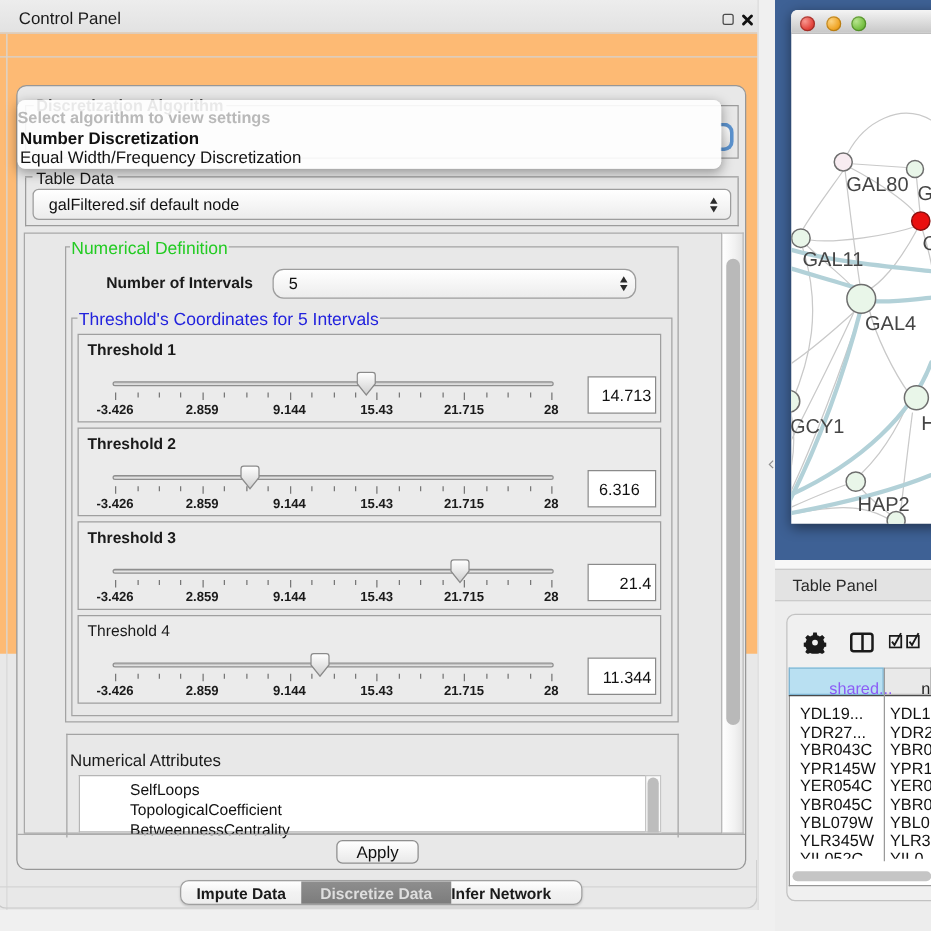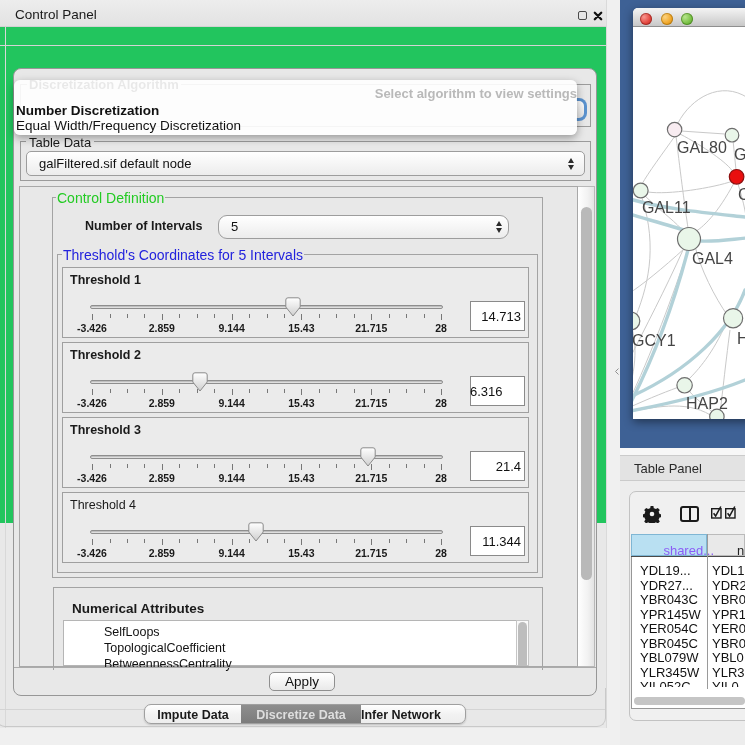--- a/index.html
+++ b/index.html
@@ -3,21 +3,21 @@
 <meta charset="utf-8">
 <style>
 * { margin:0; padding:0; box-sizing:border-box; }
 html,body { width:745px; height:745px; overflow:hidden; }
 body { -webkit-font-smoothing:antialiased; font-family:"Liberation Sans", sans-serif; background:#e8e8e8; position:relative; }
 .abs { position:absolute; }
 </style>
 </head>
 <body>
 
-<div class="abs" id="left" style="left:0;top:0;width:620px;height:523px;background:#22c55e;">
+<div class="abs" id="left" style="left:0;top:0;width:620px;height:523px;background:#fdba74;">
 
   <div class="abs" style="left:0;top:0;width:620px;height:27px;background:linear-gradient(#ededed,#e2e2e2);border-bottom:1px solid #d2d2d2;"></div>
   <div class="abs" style="left:15px;top:7px;font-size:13.5px;color:#1a1a1a;">Control Panel</div>
 
   <div class="abs" style="left:578px;top:11px;width:9px;height:9px;border:1.5px solid #4a4a4a;border-radius:2px;"></div>
   <svg class="abs" style="left:593px;top:11px;" width="10" height="10" viewBox="0 0 10 10">
     <path d="M1.8 1.8 L8.2 8.2 M8.2 1.8 L1.8 8.2" stroke="#111" stroke-width="2.3" stroke-linecap="round"></path>
   </svg>
 
   <div class="abs" style="left:5px;top:27px;width:1px;height:708px;background:#d8d8d8;"></div>
@@ -39,21 +39,21 @@
   <div class="abs" style="left:39px;top:156px;font-size:13px;color:#111;">galFiltered.sif default node</div>
   <div class="abs" style="left:568px;top:158px;width:0;height:0;border-left:3.5px solid transparent;border-right:3.5px solid transparent;border-bottom:5px solid #2b2b2b;"></div>
   <div class="abs" style="left:568px;top:165px;width:0;height:0;border-left:3.5px solid transparent;border-right:3.5px solid transparent;border-top:5px solid #2b2b2b;"></div>
 
   <div class="abs" style="left:19px;top:186px;width:559px;height:481px;border:1px solid #a8a8a8;background:#e8e8e8;"></div>
 
   <div class="abs" style="left:578px;top:186px;width:17px;height:481px;background:linear-gradient(90deg,#ffffff,#f2f2f2 60%,#e4e4e4);border:1px solid #b8b8b8;border-left:none;"></div>
   <div class="abs" style="left:581px;top:207px;width:11px;height:373px;background:#b9b9b9;border-radius:6px;"></div>
 
   <div class="abs" style="left:52px;top:197px;width:491px;height:381px;border:1px solid #a3a3a3;"></div>
-  <div class="abs" style="left:56px;top:190px;font-size:14px;color:#23cb23;background:#e8e8e8;padding:0 1px;">Control Definition</div>
+  <div class="abs" style="left:56px;top:190px;font-size:14px;color:#23cb23;background:#e8e8e8;padding:0 1px;">Numerical Definition</div>
 
   <div class="abs" style="left:85px;top:219px;font-size:12.5px;font-weight:bold;color:#1a1a1a;">Number of Intervals</div>
   <div class="abs" style="left:218px;top:215px;width:291px;height:24px;background:linear-gradient(#ffffff,#ececec);border:1px solid #9d9d9d;border-radius:9px;"></div>
   <div class="abs" style="left:231px;top:219px;font-size:13px;color:#111;">5</div>
   <div class="abs" style="left:496px;top:221px;width:0;height:0;border-left:3.5px solid transparent;border-right:3.5px solid transparent;border-bottom:5px solid #2b2b2b;"></div>
   <div class="abs" style="left:496px;top:228px;width:0;height:0;border-left:3.5px solid transparent;border-right:3.5px solid transparent;border-top:5px solid #2b2b2b;"></div>
 
   <div class="abs" style="left:57px;top:254px;width:481px;height:319px;border:1px solid #a3a3a3;"></div>
   <div class="abs" style="left:62px;top:247px;font-size:14px;color:#2222dd;background:#e8e8e8;padding:0 1px;">Threshold's Coordinates for 5 Intervals</div>
 
@@ -131,21 +131,21 @@
   <svg class="abs" style="left:192.2px;top:372px;" width="16" height="20" viewBox="0 0 16 20">
       <defs>
         <linearGradient id="tg2" x1="0" y1="0" x2="0" y2="1">
           <stop offset="0" stop-color="#ffffff"></stop>
           <stop offset="1" stop-color="#cfcfcf"></stop>
         </linearGradient>
       </defs>
       <path d="M3 0.8 h10 a2.2 2.2 0 0 1 2.2 2.2 v7 L8 19 L0.8 10 v-7 A2.2 2.2 0 0 1 3 0.8 z" fill="url(#tg2)" stroke="#8a8a8a" stroke-width="1"></path>
     </svg>
   <div class="abs" style="left:470px;top:376px;width:55px;height:30px;background:#fff;border:1px solid #8a8a8a;"></div>
-  <div class="abs" style="left:470px;top:384px;width:51px;text-align:left;font-size:13px;color:#111;">6.316</div>
+  <div class="abs" style="left:470px;top:384px;width:51px;text-align:center;font-size:13px;color:#111;">6.316</div>
   <div class="abs" style="left:62px;top:417px;width:467px;height:71px;border:1px solid #9f9f9f;background:#ebebeb;"></div>
   <div class="abs" style="left:70px;top:423px;font-size:12.5px;font-weight:bold;color:#1a1a1a;">Threshold 3</div>
   <div class="abs" style="left:90px;top:455px;width:353px;height:4px;background:linear-gradient(#9f9f9f,#e6e6e6 55%,#d6d6d6);border:1px solid #8e8e8e;border-radius:2.5px;"></div>
   <div class="abs" style="left:92.0px;top:464px;width:1px;height:6px;background:#777;"></div>
     <div class="abs" style="left:109.5px;top:464px;width:1px;height:4px;background:#777;"></div>
     <div class="abs" style="left:126.9px;top:464px;width:1px;height:4px;background:#777;"></div>
     <div class="abs" style="left:144.3px;top:464px;width:1px;height:4px;background:#777;"></div>
     <div class="abs" style="left:161.8px;top:464px;width:1px;height:6px;background:#777;"></div>
     <div class="abs" style="left:179.2px;top:464px;width:1px;height:4px;background:#777;"></div>
     <div class="abs" style="left:196.7px;top:464px;width:1px;height:4px;background:#777;"></div>
@@ -216,21 +216,21 @@
           <stop offset="0" stop-color="#ffffff"></stop>
           <stop offset="1" stop-color="#cfcfcf"></stop>
         </linearGradient>
       </defs>
       <path d="M3 0.8 h10 a2.2 2.2 0 0 1 2.2 2.2 v7 L8 19 L0.8 10 v-7 A2.2 2.2 0 0 1 3 0.8 z" fill="url(#tg4)" stroke="#8a8a8a" stroke-width="1"></path>
     </svg>
   <div class="abs" style="left:470px;top:526px;width:55px;height:30px;background:#fff;border:1px solid #8a8a8a;"></div>
   <div class="abs" style="left:470px;top:534px;width:51px;text-align:right;font-size:13px;color:#111;">11.344</div>
 
   <div class="abs" style="left:53px;top:587px;width:490px;height:83px;border:1px solid #a3a3a3;border-bottom:none;"></div>
-  <div class="abs" style="left:72px;top:601px;font-size:13.5px;font-weight:bold;color:#1a1a1a;">Numerical Attributes</div>
+  <div class="abs" style="left:56px;top:601px;font-size:13.5px;font-weight:normal;color:#1a1a1a;">Numerical Attributes</div>
   <div class="abs" style="left:63px;top:620px;width:453px;height:46px;background:#ffffff;border:1px solid #b5b5b5;border-right:none;"></div>
   <div class="abs" style="left:68px;top:624px;font-size:12.5px;color:#111;line-height:16px;margin-left:36px;">SelfLoops<br>TopologicalCoefficient<br>BetweennessCentrality</div>
   <div class="abs" style="left:516px;top:620px;width:13px;height:46px;background:#fafafa;border:1px solid #c5c5c5;"></div>
   <div class="abs" style="left:518px;top:622px;width:9px;height:44px;background:#bdbdbd;border-radius:5px 5px 0 0;"></div>
 
   <div class="abs" style="left:14px;top:667px;width:582px;height:1px;background:#ababab;"></div>
   <div class="abs" style="left:269px;top:672px;width:66px;height:19px;background:linear-gradient(#ffffff,#e9e9e9);border:1px solid #8f8f8f;border-radius:5px;"></div>
   <div class="abs" style="left:269px;top:674px;width:66px;text-align:center;font-size:13.5px;color:#111;">Apply</div>
 
   <div class="abs" style="left:0;top:709px;width:606px;height:1px;background:#d4d4d4;"></div>
@@ -346,15 +346,15 @@
   <div class="abs" style="left:117px;top:95px;font-size:13px;color:#222;">n...</div>
   <div class="abs" style="left:11px;top:108px;width:114px;height:1px;background:#4a4a4a;"></div>
   <div class="abs" style="left:87px;top:86px;width:1px;height:155px;background:#9a9a9a;"></div>
   <div class="abs" style="left:20px;top:116px;height:123px;overflow:hidden;font-size:13px;color:#111;line-height:14.5px;">YDL19...<br>YDR27...<br>YBR043C<br>YPR145W<br>YER054C<br>YBR045C<br>YBL079W<br>YLR345W<br>YIL052C</div>
   <div class="abs" style="left:92px;top:116px;height:123px;overflow:hidden;font-size:13px;color:#111;line-height:14.5px;">YDL1<br>YDR2<br>YBR0<br>YPR1<br>YER0<br>YBR0<br>YBL0<br>YLR3<br>YIL0</div>
 
   <div class="abs" style="left:14px;top:249px;width:111px;height:8px;background:#c5c5c5;border-radius:4px;"></div>
 </div>
 
 <div class="abs" style="left:14px;top:80px;width:563px;height:55px;background:rgba(255,255,255,0.9);border-radius:6px;box-shadow:0 3px 9px rgba(0,0,0,0.35);"></div>
-<div class="abs" style="left:14px;top:86px;width:563px;text-align:right;font-size:13px;font-weight:bold;color:#b9b9b9;">Select algorithm to view settings</div>
+<div class="abs" style="left:14px;top:86px;width:563px;text-align:left;font-size:13px;font-weight:bold;color:#b9b9b9;">Select algorithm to view settings</div>
 <div class="abs" style="left:16px;top:103px;font-size:13.5px;font-weight:bold;color:#111;">Number Discretization</div>
 <div class="abs" style="left:16px;top:118px;font-size:13.5px;color:#111;">Equal Width/Frequency Discretization</div>
 
 </body></html>

